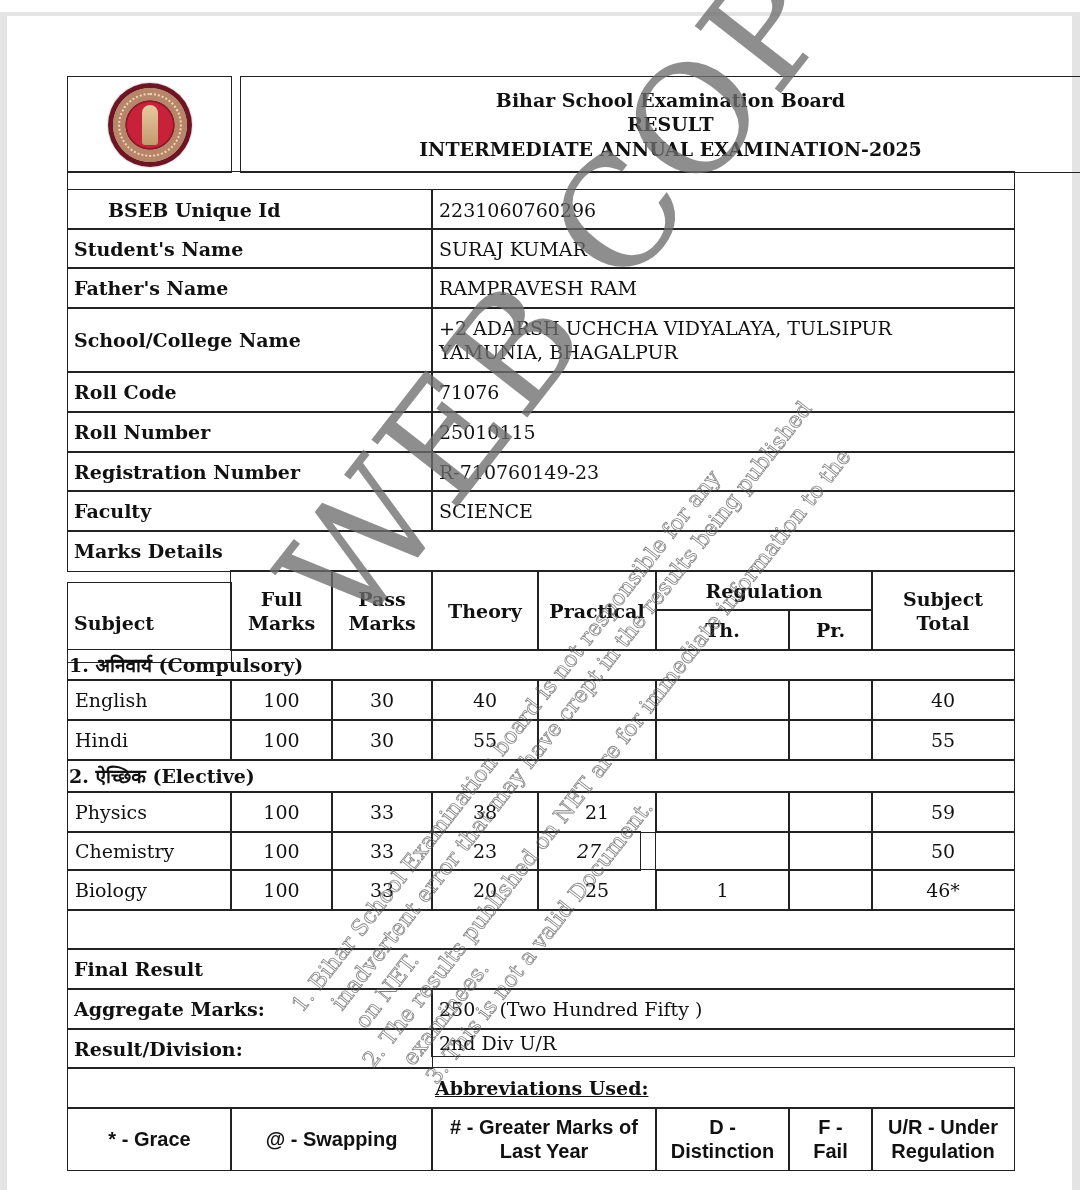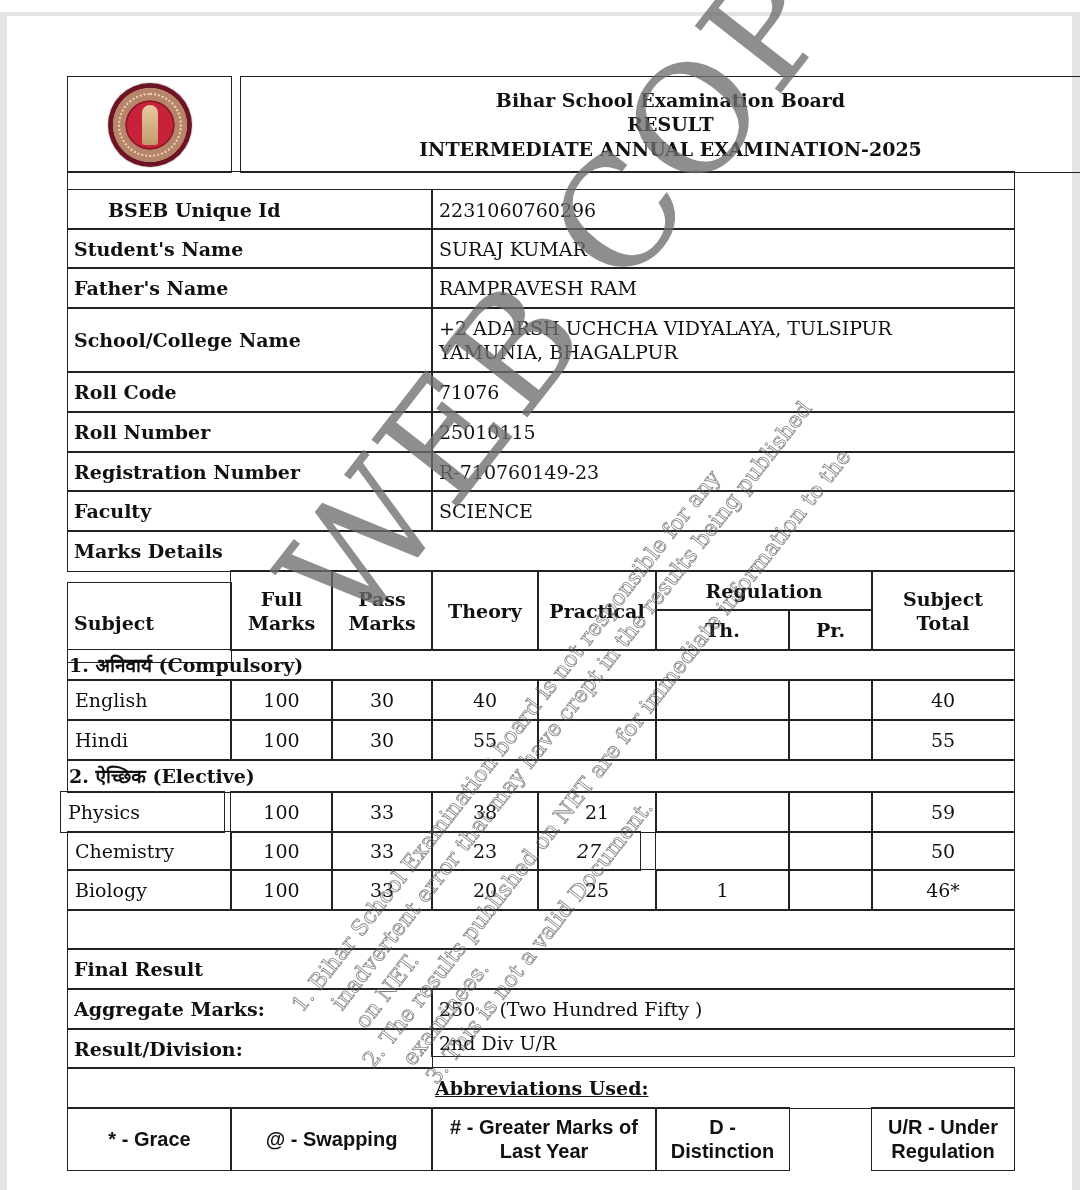--- a/index.html
+++ b/index.html
@@ -127,21 +127,21 @@
   <div class="cell ctr" style="left:230px;top:719px;width:103px;height:42px;">100</div>
   <div class="cell ctr" style="left:331px;top:719px;width:102px;height:42px;">30</div>
   <div class="cell ctr" style="left:431px;top:719px;width:108px;height:42px;">55</div>
   <div class="cell ctr" style="left:537px;top:719px;width:120px;height:42px;"></div>
   <div class="cell ctr" style="left:655px;top:719px;width:135px;height:42px;"></div>
   <div class="cell ctr" style="left:788px;top:719px;width:85px;height:42px;"></div>
   <div class="cell ctr" style="left:871px;top:719px;width:144px;height:42px;">55</div>
 
   <div class="cell" style="left:67px;top:759px;width:948px;height:34px;font-weight:bold;padding-left:1px;">2. ऐच्छिक (Elective)</div>
 
-  <div class="cell val" style="left:60px;top:791px;width:165px;height:42px;">Physics</div>
+  <div class="cell val" style="left:67px;top:791px;width:165px;height:42px;">Physics</div>
   <div class="cell ctr" style="left:230px;top:791px;width:103px;height:42px;">100</div>
   <div class="cell ctr" style="left:331px;top:791px;width:102px;height:42px;">33</div>
   <div class="cell ctr" style="left:431px;top:791px;width:108px;height:42px;">38</div>
   <div class="cell ctr" style="left:537px;top:791px;width:120px;height:42px;">21</div>
   <div class="cell ctr" style="left:655px;top:791px;width:135px;height:42px;"></div>
   <div class="cell ctr" style="left:788px;top:791px;width:85px;height:42px;"></div>
   <div class="cell ctr" style="left:871px;top:791px;width:144px;height:42px;">59</div>
 
   <div class="cell val" style="left:67px;top:831px;width:165px;height:40px;">Chemistry</div>
   <div class="cell ctr" style="left:230px;top:831px;width:103px;height:40px;">100</div>
@@ -169,20 +169,21 @@
   <div class="cell lbl" style="left:67px;top:1028px;width:366px;height:41px;">Result/Division:</div>
   <div class="cell val" style="left:431px;top:1028px;width:584px;height:29px;">2nd Div U/R</div>
 
   <div class="cell" style="left:67px;top:1067px;width:948px;height:42px;">
     <span class="abbr-title" style="position:absolute;left:367px;">Abbreviations Used:</span>
   </div>
   <div class="cell abbr ctr" style="left:67px;top:1107px;width:165px;height:64px;">* - Grace</div>
   <div class="cell abbr ctr" style="left:230px;top:1107px;width:203px;height:64px;">@ - Swapping</div>
   <div class="cell abbr ctr" style="left:431px;top:1107px;width:226px;height:64px;padding:0 4px;"># - Greater Marks of Last Year</div>
   <div class="cell abbr ctr" style="left:655px;top:1107px;width:135px;height:64px;padding:0 8px;">D - Distinction</div>
+  <div class="cell abbr ctr" style="left:788px;top:1107px;width:85px;height:64px;padding:0 16px;">F - Fail</div>
   <div class="cell abbr ctr" style="left:871px;top:1107px;width:144px;height:64px;padding:8px 8px;">U/R - Under Regulation</div>
 </div>
 
 <div class="wm-big">WEB COPY</div>
 <div class="wm-lines">
   <div>1. Bihar School Examination board is not responsible for any</div>
   <div class="ind">inadvertent error that may have crept in the results being published</div>
   <div class="ind">on NET.</div>
   <div>2. The results published on NET are for immediate information to the</div>
   <div class="ind">examinees.</div>

